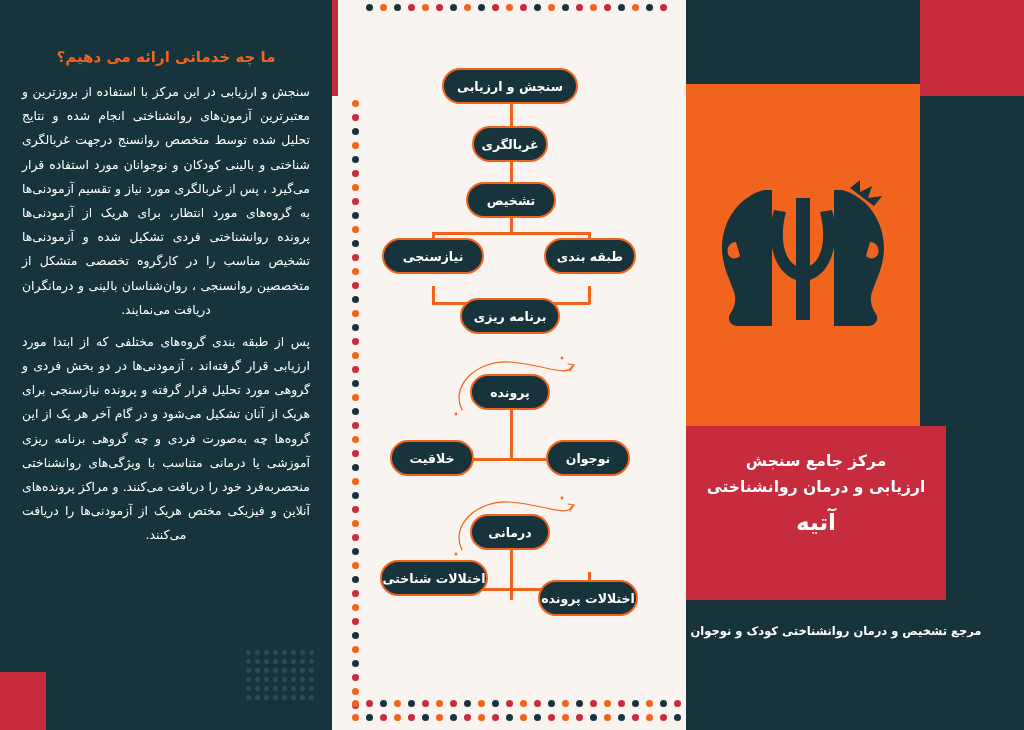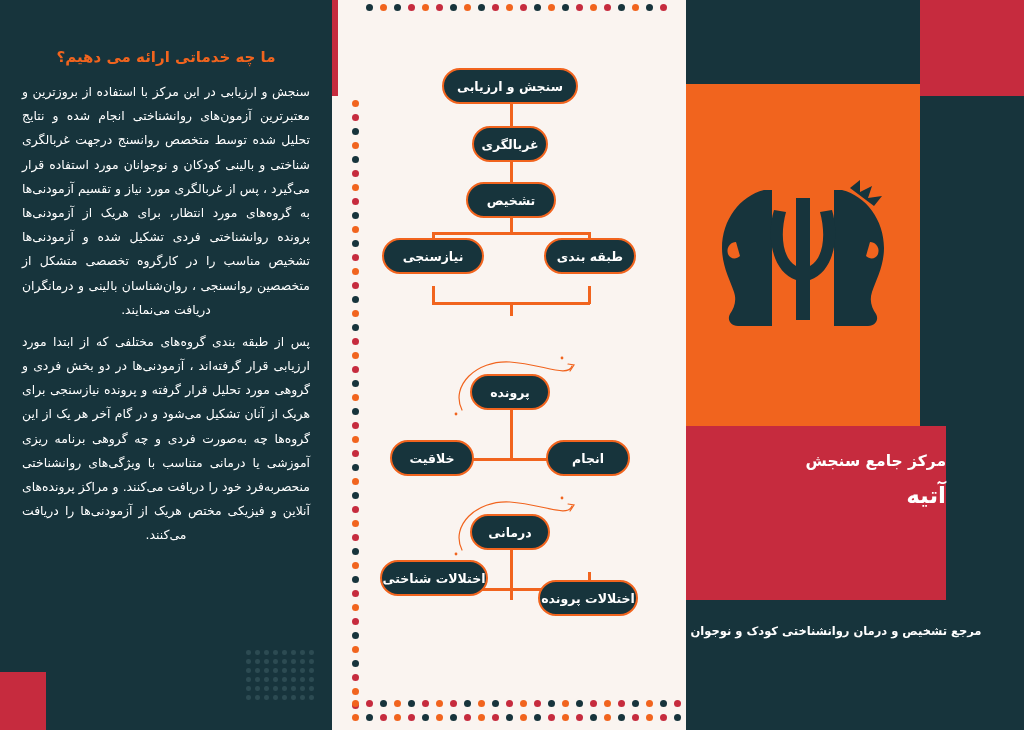--- a/index.html
+++ b/index.html
@@ -56,21 +56,21 @@
   .dots-col i{position:absolute;width:7px;height:7px;border-radius:50%;}
 
   
   .right-panel{position:absolute;left:686px;top:0;width:338px;height:730px;background:#17343c;}
   .right-red-top{position:absolute;left:920px;top:0;width:104px;height:96px;background:#c62b3e;}
   .orange-box{position:absolute;left:686px;top:84px;width:234px;height:342px;background:#f1641e;}
   .red-box{position:absolute;left:686px;top:426px;width:260px;height:174px;background:#c62b3e;}
 
   .brand-text{
     position:absolute;left:686px;top:448px;width:260px;
-    color:#ffffff;direction:rtl;
+    color:#ffffff;direction:rtl;text-align:center;
   }
   .brand-l1{font-size:15.5px;font-weight:bold;line-height:1.7;}
   .brand-l2{font-size:15.5px;font-weight:bold;line-height:1.7;}
   .brand-name{font-size:23px;font-weight:bold;margin-top:8px;}
 
   .right-sub{
     position:absolute;left:686px;top:624px;width:300px;
     color:#ffffff;font-size:11.5px;direction:rtl;text-align:center;font-weight:bold;
   }
   .right-site{
@@ -325,22 +325,23 @@
       <path d="M126,12 L132,13 L128,19" fill="none" stroke="#f1641e" stroke-width="1.2" stroke-linecap="round"></path>
       <circle cx="14" cy="62" r="1.4" fill="#f1641e"></circle>
       <circle cx="120" cy="6" r="1.4" fill="#f1641e"></circle>
     </svg>
 
     <div class="node" style="left:104px;top:68px;width:136px;">سنجش و ارزیابی</div>
     <div class="node" style="left:134px;top:126px;width:76px;">غربالگری</div>
     <div class="node" style="left:206px;top:238px;width:92px;">طبقه بندی</div>
     <div class="node" style="left:128px;top:182px;width:90px;">تشخیص</div>
     <div class="node" style="left:44px;top:238px;width:102px;">نیازسنجی</div>
+    <div class="node" style="left:122px;top:298px;width:100px;">برنامه ریزی</div>
     <div class="node" style="left:132px;top:374px;width:80px;">پرونده</div>
-    <div class="node" style="left:208px;top:440px;width:84px;">انجام</div>
+    <div class="node" style="left:208px;top:440px;width:84px;">نوجوان</div>
     <div class="node" style="left:52px;top:440px;width:84px;">خلاقیت</div>
     <div class="node" style="left:132px;top:514px;width:80px;">درمانی</div>
     <div class="node" style="left:200px;top:580px;width:100px;">اختلالات پرونده</div>
     <div class="node" style="left:42px;top:560px;width:108px;">اختلالات شناختی</div>
   </div>
 
   <div class="right-panel">
     
   </div>
   <div class="right-red-top"></div>
@@ -358,17 +359,18 @@
 
       <path d="M96,18 L110,18 L110,140 L96,140 Z" fill="#17343c"></path>
       <path d="M74,30 C66,56 72,92 96,100 L96,86 C82,78 80,54 86,32 Z" fill="#17343c"></path>
       <path d="M132,30 C140,56 134,92 110,100 L110,86 C124,78 126,54 120,32 Z" fill="#17343c"></path>
     </svg>
   </div>
 
   <div class="red-box"></div>
   <div class="brand-text">
     <div class="brand-l1">مرکز جامع سنجش</div>
+    <div class="brand-l2">ارزیابی و درمان روانشناختی</div>
     <div class="brand-name">آتیه</div>
   </div>
   <div class="right-sub">مرجع تشخیص و درمان روانشناختی کودک و نوجوان</div>
 
 </div>
 
 </body></html>

